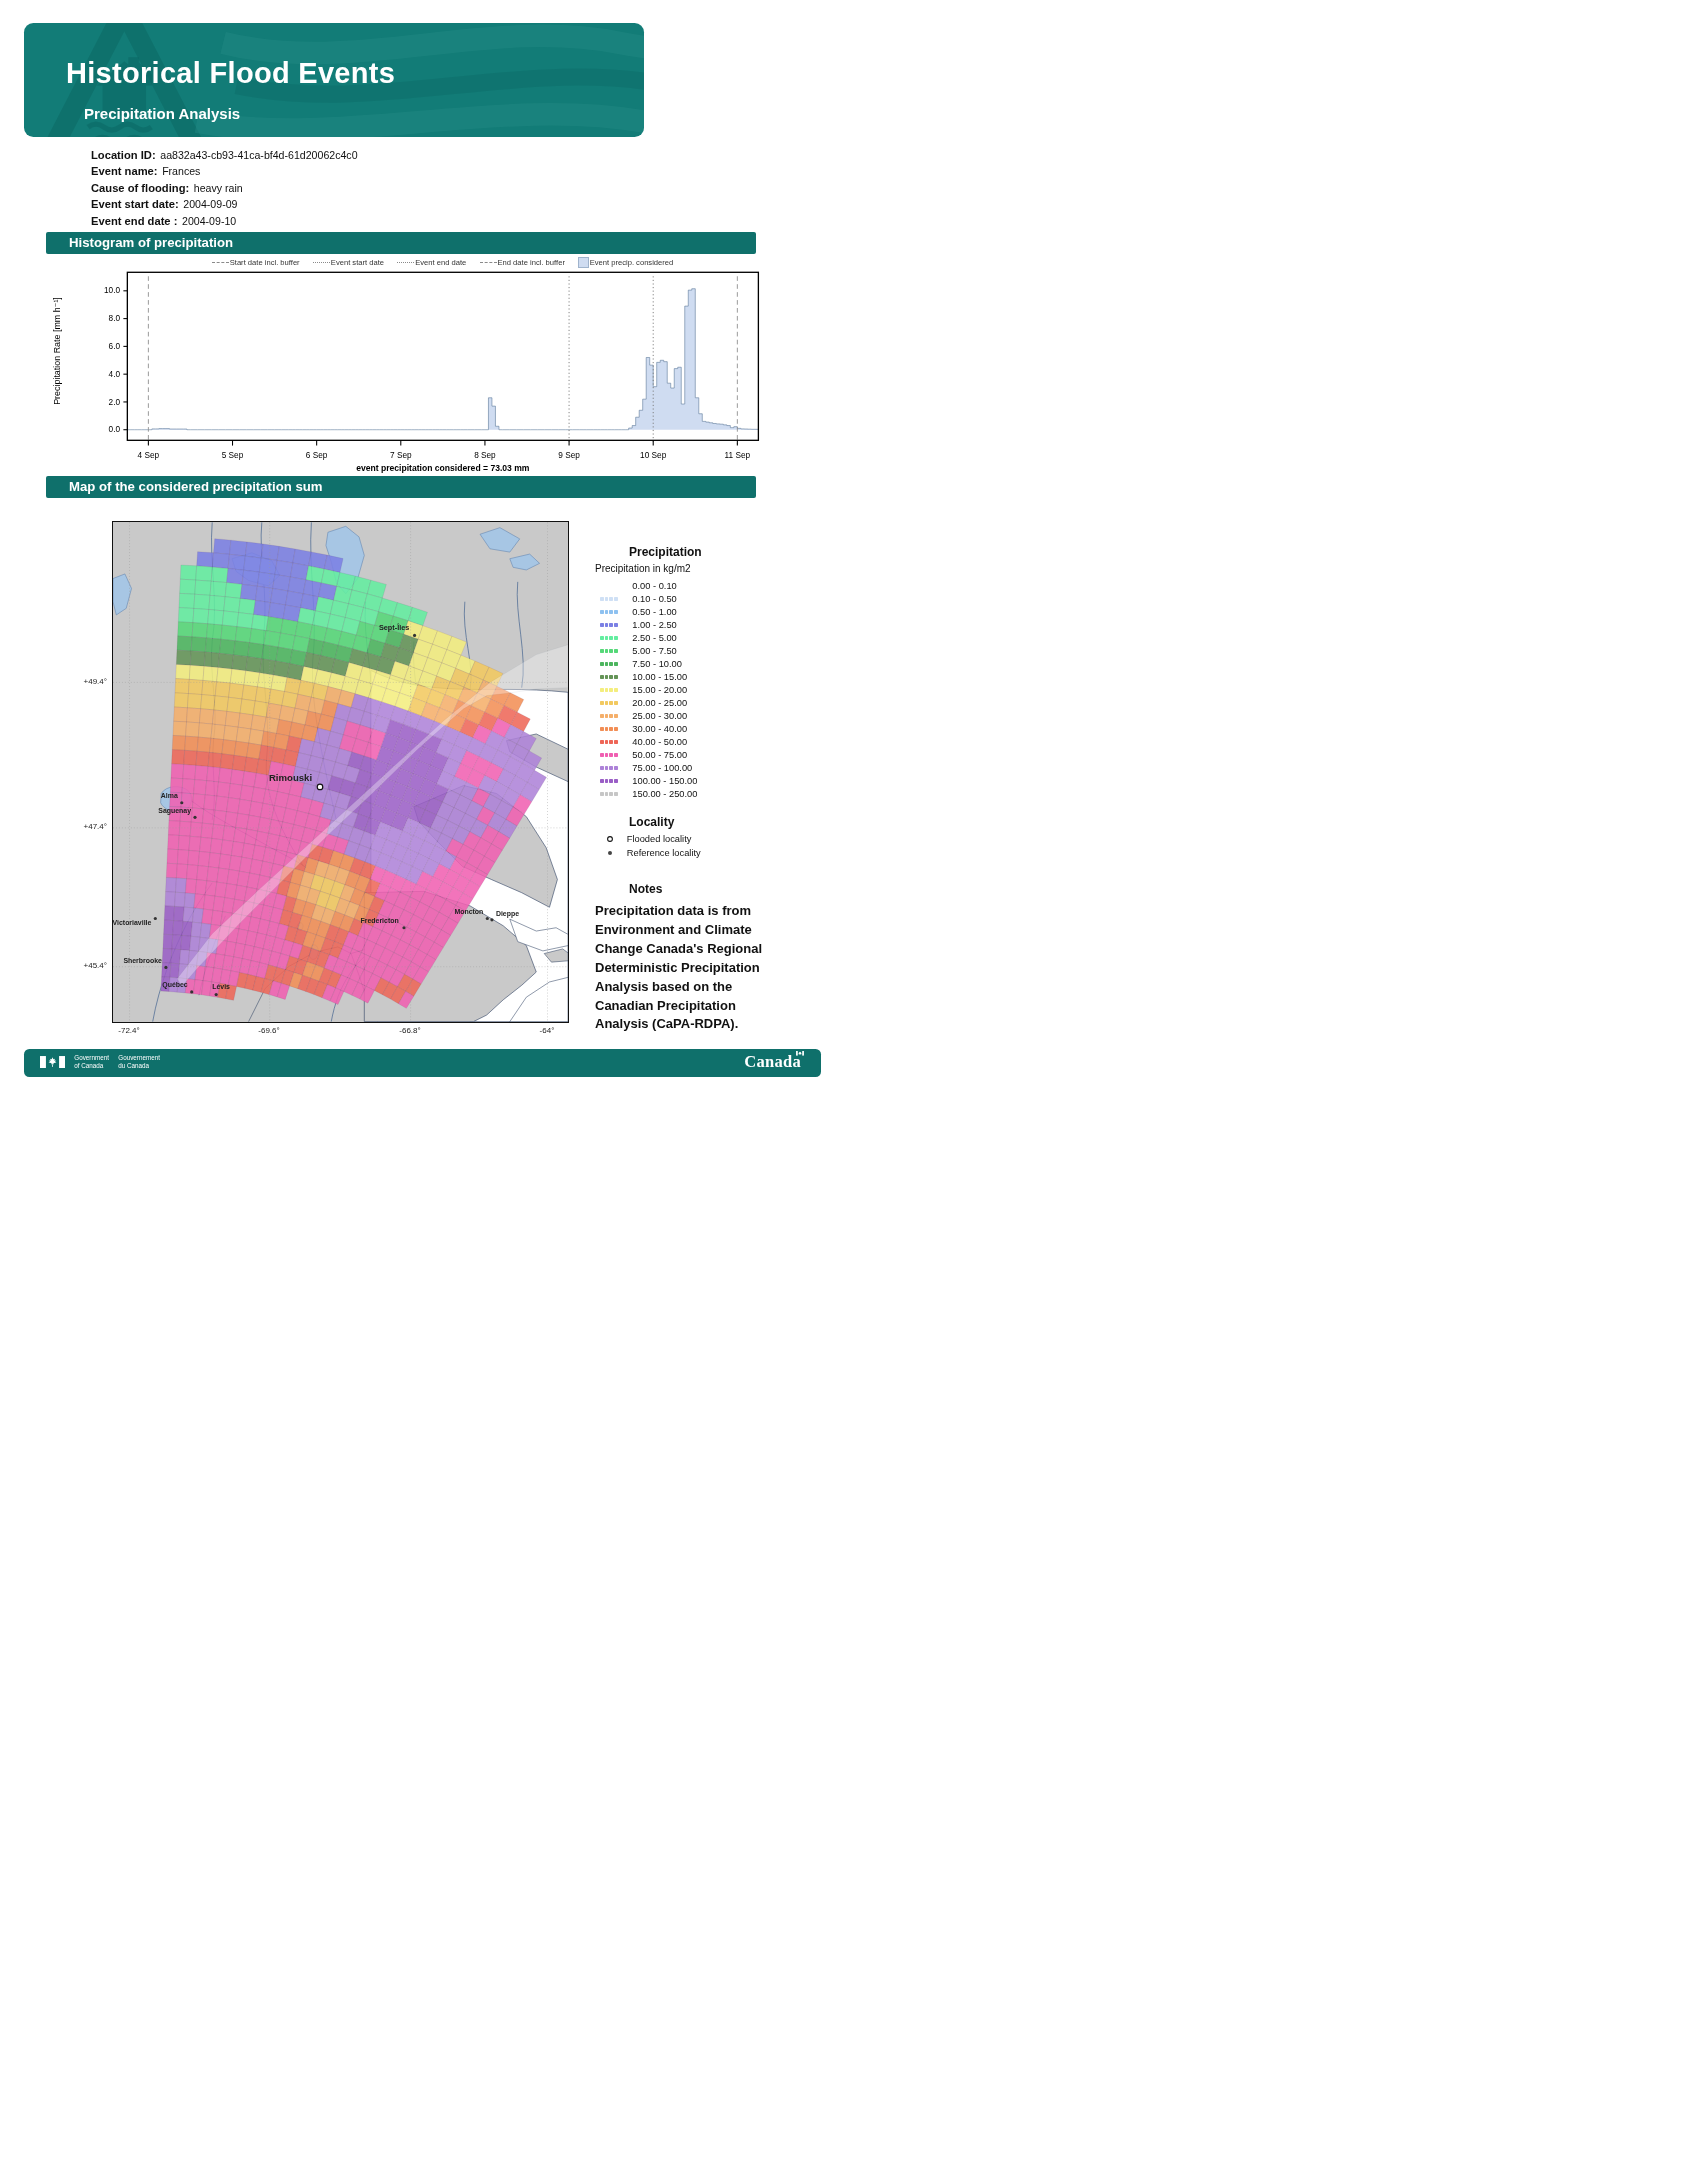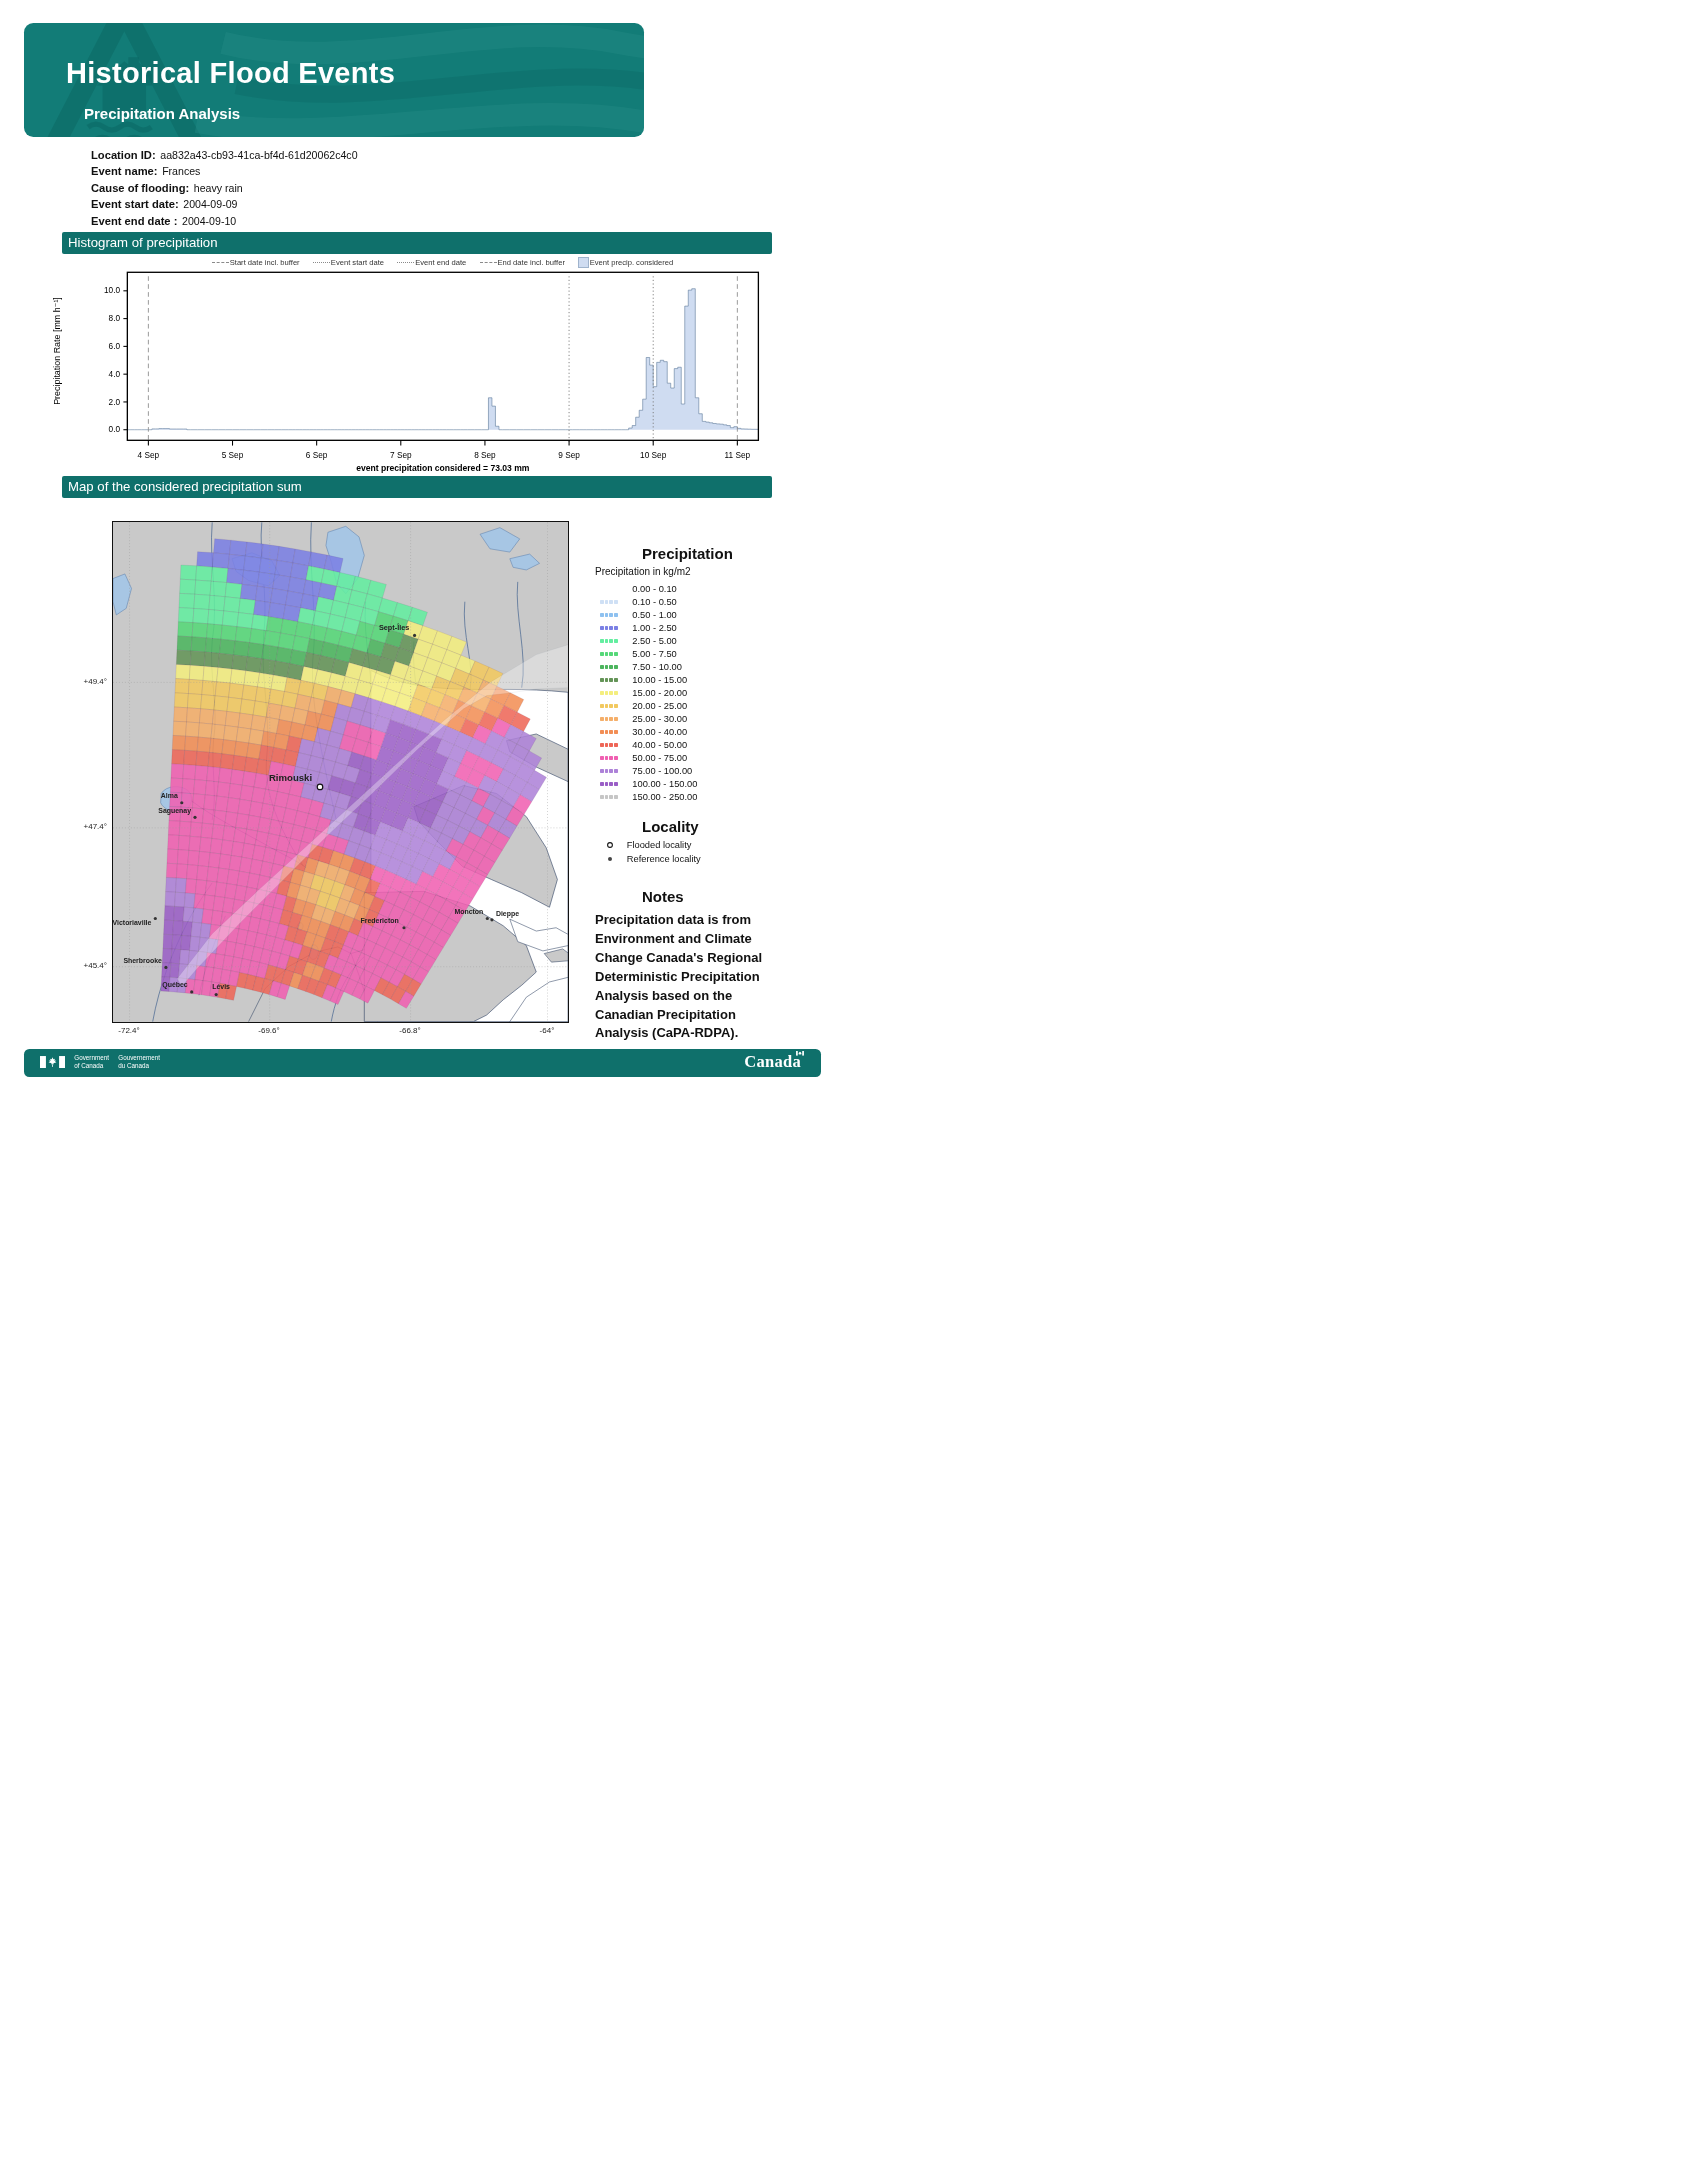--- a/index.html
+++ b/index.html
@@ -8,30 +8,30 @@
   
   #header-card{left:24px;top:22.5px;width:620px;height:114px;background:#127c77;border-radius:9.3px;overflow:hidden;}
   #header-card svg{position:absolute;left:0;top:0;}
   #page-title{position:absolute;left:42px;top:34px;font-size:29px;font-weight:bold;color:#fff;letter-spacing:0.3px;}
   #page-subtitle{position:absolute;left:60px;top:82px;font-size:15px;font-weight:bold;color:#fff;}
   
   .meta-row{position:absolute;left:91px;font-size:10.6px;white-space:nowrap;}
   .meta-row b{font-size:11.2px;}
   .meta-row span{margin-left:4.6px;}
   
-  .section-bar{position:absolute;left:62px;width:710px;height:22px;background:#0f706b;border-radius:2px;color:#fff;font-size:13.2px;font-weight:normal;line-height:22px;padding-left:6px;box-sizing:border-box;}
+  .section-bar{position:absolute;left:46px;width:710px;height:22px;background:#0f706b;border-radius:2px;color:#fff;font-size:13.2px;font-weight:bold;line-height:22px;padding-left:23px;box-sizing:border-box;}
   
   #chart-legend{left:127px;top:257px;width:631px;display:flex;justify-content:center;gap:13.2px;font-size:7.6px;color:#333;align-items:center;}
   .leg-item{display:flex;align-items:center;gap:1px;white-space:nowrap;}
   .leg-line{width:17px;height:0;border-top:1.3px dashed #8a8a8a;display:inline-block;}
   .leg-line.dotted{border-top-style:dotted;}
   .leg-swatch{width:8.6px;height:8.6px;background:#cfdcf1;border:0.7px solid #9fb3cc;display:inline-block;}
   
   #map-legend{left:595px;top:545px;width:198px;}
-  #map-legend h3{font-size:15px;margin:0 0 4px 13px;padding-left:34px;}
+  #map-legend h3{font-size:12px;margin:0 0 4px 0;padding-left:34px;}
   .legend-sub{font-size:10px;margin:0 0 5.3px 0;}
   .pl-row{display:flex;align-items:center;height:13px;}
   .pl-swatch{width:24px;margin-left:5.3px;display:flex;gap:1px;}
   .pl-swatch i{width:3.6px;height:3.6px;border-radius:0.7px;display:block;}
   .pl-label{margin-left:8px;font-size:9.3px;}
   .loc-row{display:flex;align-items:center;height:13.2px;margin-left:8px;}
   .loc-marker{width:13.2px;display:flex;justify-content:center;}
   .loc-label{margin-left:10.6px;font-size:9.3px;}
   #notes-body{font-size:13px;font-weight:bold;line-height:1.45;width:193px;margin:6.6px 0 0 0;}
   #grid-note{font-size:9px;font-weight:bold;margin-top:18px;}

